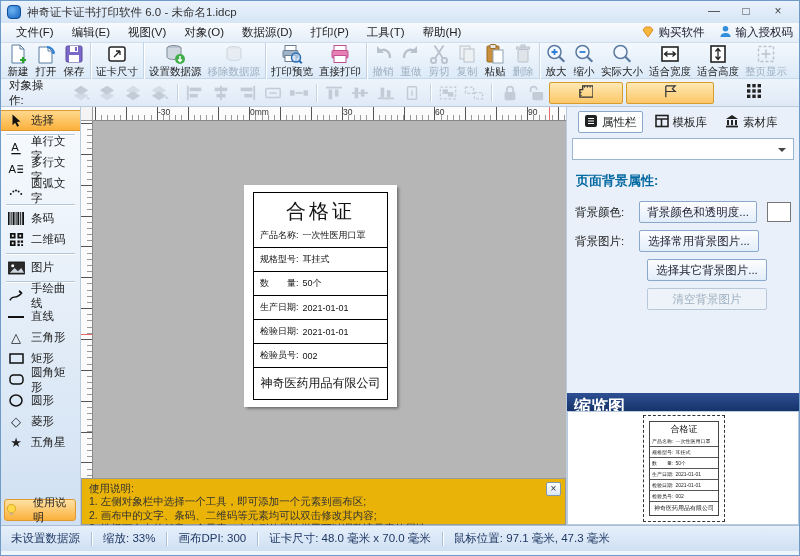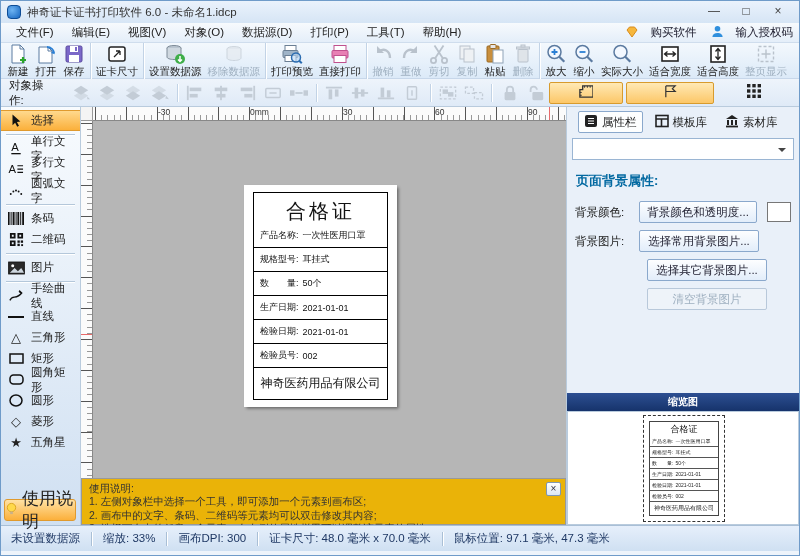--- a/index.html
+++ b/index.html
@@ -11,21 +11,21 @@
   .titlebar { height:22px; background:linear-gradient(#eaf2fc,#d6e5f5); display:flex; align-items:center; padding:0 6px; gap:6px; }
   .app-icon { width:14px; height:14px; border-radius:4px; background:radial-gradient(circle at 35% 35%, #6db3f2, #1565c0); border:1px solid #0d4c96; }
   .titlebar .title { font-size:11.5px; color:#333; }
   .win-controls { margin-left:auto; display:flex; gap:2px; }
   .win-btn { width:30px; height:18px; text-align:center; line-height:17px; font-size:12px; color:#444; }
 
   
   .menubar { height:20px; background:linear-gradient(#f7fafd,#e4eef9); display:flex; align-items:center; padding:0 6px; border-bottom:1px solid #cfdded; }
   .menu-item { padding:2px 9px; font-size:11.5px; }
   .menu-right { margin-left:auto; display:flex; gap:14px; align-items:center; font-size:11.5px; color:#223; }
-  .menu-action { display:flex; align-items:center; gap:12px; }
+  .menu-action { display:flex; align-items:center; gap:4px; }
 
   
   .toolbar1 { height:36px; background:linear-gradient(#f3f8fd,#dceaf8); display:flex; align-items:center; padding:0 3px; border-bottom:1px solid #c7d7ea; }
   .tbtn { display:flex; flex-direction:column; align-items:center; justify-content:center; padding:1px 3px; height:40px; font-size:10.5px; color:#222; white-space:nowrap; border-radius:3px; }
   .tbtn .ticon { width:22px; height:22px; display:block; }
   .tbtn.disabled { color:#9fb0c0; }
   .tsep { width:1px; background:#c2d3e6; height:36px; margin:0 2px; box-shadow:1px 0 0 #fff; }
 
   
   .toolbar2 { height:28px; background:linear-gradient(#eef4fb,#dfeaf7); display:flex; align-items:center; padding:0 8px; border-bottom:1px solid #b9cbdd; gap:1px; }
@@ -38,21 +38,21 @@
 
   
   .main { position:relative; height:418px; display:flex; }
 
   .sidebar { width:80px; background:linear-gradient(180deg,#f8fbfe,#d0e0f2); border-right:1px solid #b9cbdd; padding-top:3px; position:relative; flex:none; }
   .tool { display:flex; align-items:center; gap:5px; height:21px; padding:0 10px 0 5px; font-size:11.5px; }
   .tool .ti { width:20px; display:flex; justify-content:center; align-items:center; flex:none; }
   .tool.active { background:linear-gradient(#ffd98e,#fbb03b); border-top:1px solid #e09a2e; border-bottom:1px solid #e09a2e; }
   .tool-sep { height:1px; background:#b4c7da; margin:3px 5px; box-shadow:0 1px 0 #fff; }
   .shape-glyph { font-size:13px; line-height:1; }
-  .help-btn { position:absolute; bottom:4px; left:3px; right:4px; height:22px; background:linear-gradient(#ffe2a4,#fbb03b); border:1px solid #e09a2e; border-radius:3px; display:flex; align-items:center; justify-content:center; gap:4px; font-size:17px; }
+  .help-btn { position:absolute; bottom:4px; left:3px; right:4px; height:22px; background:linear-gradient(#ffe2a4,#fbb03b); border:1px solid #e09a2e; border-radius:3px; display:flex; align-items:center; justify-content:center; gap:15px; font-size:11px; }
 
   
   .canvas-wrap { position:relative; flex:1; background:#b6b6b6; overflow:hidden; }
   .ruler-corner { position:absolute; left:0; top:0; width:12px; height:14px; background:#f4f4f4; border-right:1px solid #999; border-bottom:1px solid #999; z-index:3; }
   .hruler { position:absolute; left:12px; right:0; top:0; height:14px; background:#fbfbfb;
     background-image:
       repeating-linear-gradient(to right,#555 0 1px,transparent 1px 30.85px),
       repeating-linear-gradient(to right,#999 0 1px,transparent 1px 6.17px);
     background-size:100% 100%,100% 5px; background-position:1.8px 0,1.8px 100%; background-repeat:no-repeat;
     border-bottom:1px solid #888; z-index:2; }
@@ -83,21 +83,21 @@
   .rp-tab.active { background:#fdfefe; border-color:#8aa8cc; }
   .rp-combo { margin:3px 5px 0; height:22px; background:#fff; border:1px solid #9ab5d3; position:relative; }
   .combo-arrow { position:absolute; right:7px; top:9px; width:0; height:0; border:4px solid transparent; border-top-color:#444; }
   .rp-section-title { font-size:13px; font-weight:bold; padding:12px 9px 8px; color:#0369a1; }
   .rp-row { display:flex; align-items:center; padding:3px 8px 4px; }
   .rp-label { font-size:11.5px; width:64px; flex:none; }
   .rp-btn { width:120px; height:22px; background:linear-gradient(#fdfeff,#e2edfa); border:1px solid #8aa8cc; border-radius:2px; font-size:11.5px; display:flex; align-items:center; justify-content:center; color:#223; }
   .rp-btn.disabled { color:#9fb0c0; border-color:#b8c8da; background:#eef3f9; }
   .color-swatch { width:24px; height:20px; background:#fff; border:1px solid #777; margin-left:10px; }
   .indent { margin-left:72px; }
-  .thumb-header { position:absolute; top:286px; left:0; right:0; height:18px; background:linear-gradient(#2d4f92,#16336b); color:#fff; font-size:10px; font-weight:bold; padding:2px 7px;text-align:center; }
+  .thumb-header { position:absolute; top:286px; left:0; right:0; height:18px; background:linear-gradient(#2d4f92,#16336b); color:#fff; font-size:17px; font-weight:bold; padding:2px 7px; }
   .thumb-area { position:absolute; top:304px; left:0; right:0; bottom:0; background:#fff; border:1px solid #b9cbdd; }
   .thumb-card { position:absolute; left:75px; top:3px; width:82px; height:107px; border:1px dashed #333; padding:5px; }
   .thumb-inner { width:100%; height:100%; border:1px solid #444; display:flex; flex-direction:column; overflow:hidden; }
   .thumb-title { text-align:center; font-size:9px; padding-top:1px; height:13px; color:#111; }
   .thumb-row { display:flex; gap:2px; align-items:center; height:11px; flex:none; font-size:5px; padding-left:2px; color:#222; white-space:nowrap; overflow:hidden; }
   .thumb-row.bordered { border-top:1px solid #555; }
   .thumb-footer { border-top:1px solid #555; flex:1; display:flex; align-items:center; justify-content:center; font-size:6px; color:#111; white-space:nowrap; }
 
   
   .statusbar { height:26px; background:linear-gradient(#e6effb,#cfe0f2); border-top:1px solid #a9bfd6; display:flex; align-items:center; font-size:11.5px; color:#1f3864; padding:0 10px; gap:11px; }

